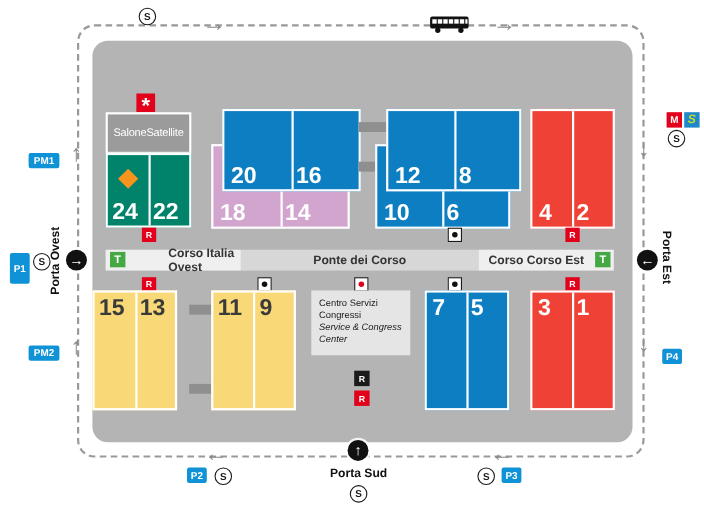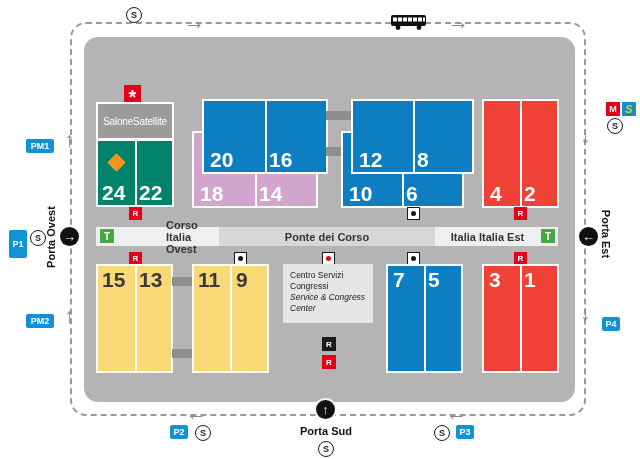--- a/index.html
+++ b/index.html
@@ -161,44 +161,44 @@
     </div>
 
   <div class="hall red" style="left:482px;top:99px;width:77px;height:109px;">
     <div class="divider" style="left:36px;"></div>
     <span class="hnum bot" style="left:6px;">4</span>
     <span class="hnum bot" style="left:40px;">2</span>
   </div>
   <div class="sq r-red" style="left:514px;top:207px;">R</div>
 
   <div class="band band-light" style="left:96px;width:123px;">
-    <span class="txt" style="margin-left:31px;padding-left:39px;">Corso Italia Ovest</span>
+    <span class="txt" style="margin-left:18px;padding-left:39px;">Corso Italia Ovest</span>
   </div>
   <div class="sq t-sq" style="left:100px;top:229px;">T</div>
   <div class="band band-mid" style="left:219px;width:216px;">
     <span class="txt">Ponte dei Corso</span>
   </div>
   <div class="band band-light" style="left:435px;width:123px;">
-    <span class="txt" style="margin-right:18px;">Italia Italia Est</span>
+    <span class="txt" style="margin-right:18px;">Corso Corso Est</span>
   </div>
   <div class="sq t-sq" style="left:541px;top:229px;">T</div>
 
   <div class="sq r-red" style="left:129px;top:252px;">R</div>
   <div class="sq dot-sq" style="left:234px;top:252px;">
       <span class="dot"></span>
     </div>
   <div class="sq dot-sq" style="left:322px;top:252px;">
       <span class="dot reddot"></span>
     </div>
   <div class="sq dot-sq" style="left:407px;top:252px;">
       <span class="dot"></span>
     </div>
   <div class="sq r-red" style="left:514px;top:252px;">R</div>
 
-  <div class="hall yellow" style="left:96px;top:264px;width:77px;height:109px;">
+  <div class="hall yellow" style="left:84px;top:264px;width:77px;height:109px;">
     <div class="divider" style="left:37px;"></div>
     <span class="hnum dark top" style="left:4px;">15</span>
     <span class="hnum dark top" style="left:41px;">13</span>
   </div>
   <div class="connector" style="left:172px;top:277px;width:22px;height:9px;"></div>
   <div class="connector" style="left:172px;top:349px;width:22px;height:9px;"></div>
   <div class="hall yellow" style="left:192px;top:264px;width:77px;height:109px;">
     <div class="divider" style="left:36px;"></div>
     <span class="hnum dark top" style="left:4px;">11</span>
     <span class="hnum dark top" style="left:42px;">9</span>

